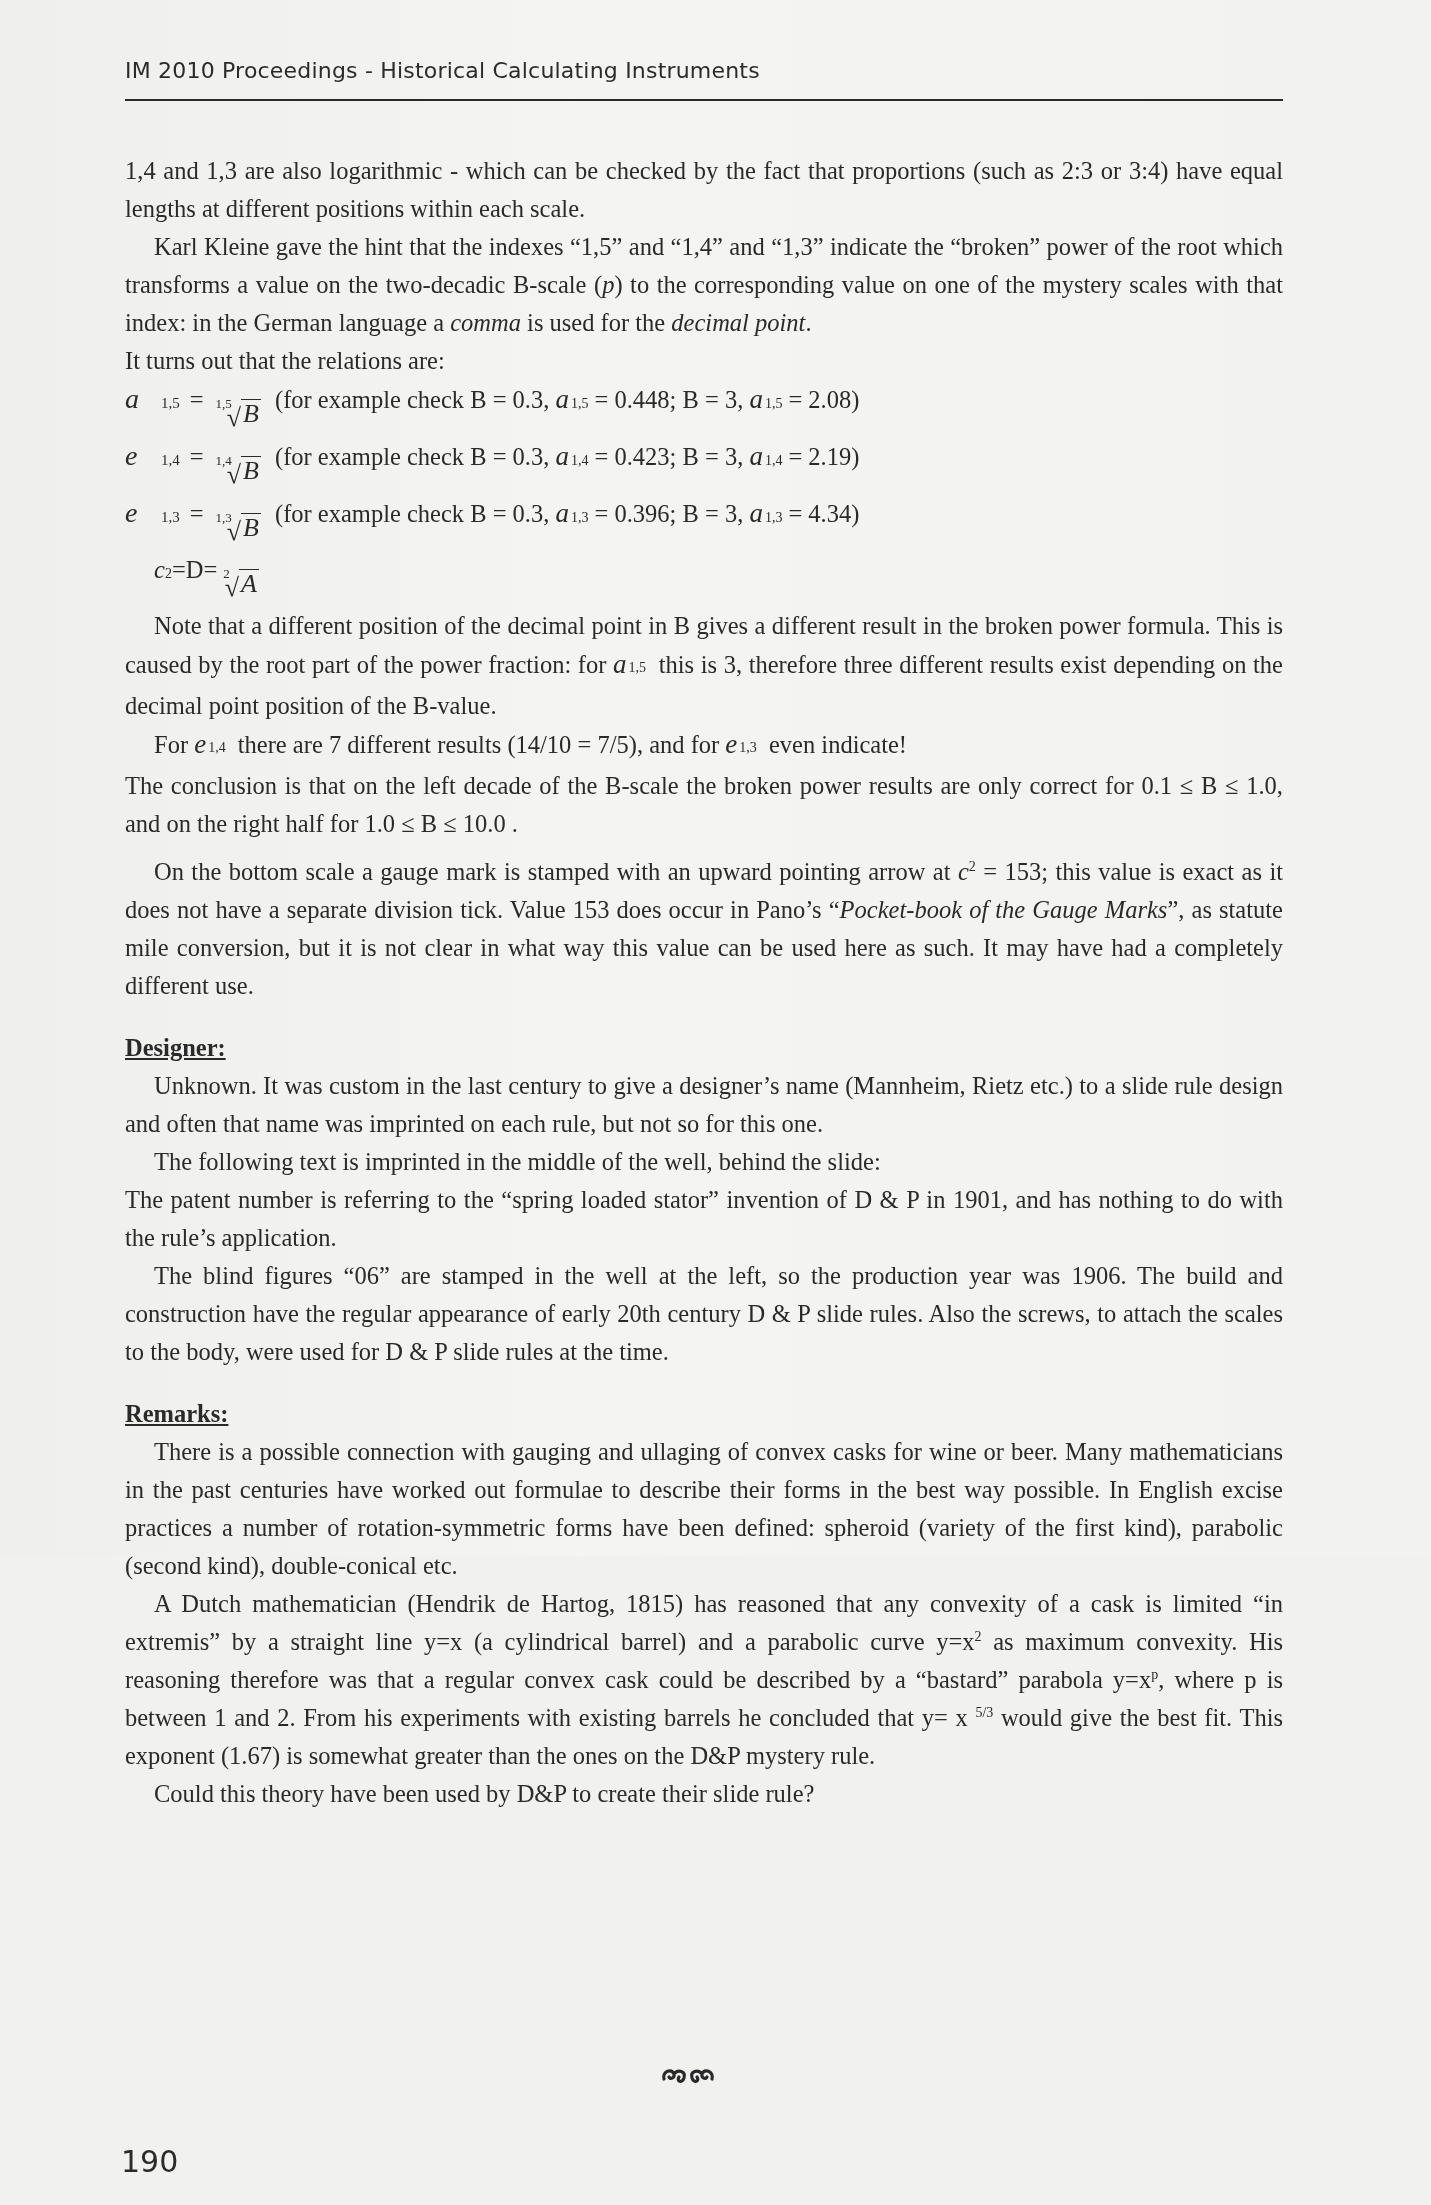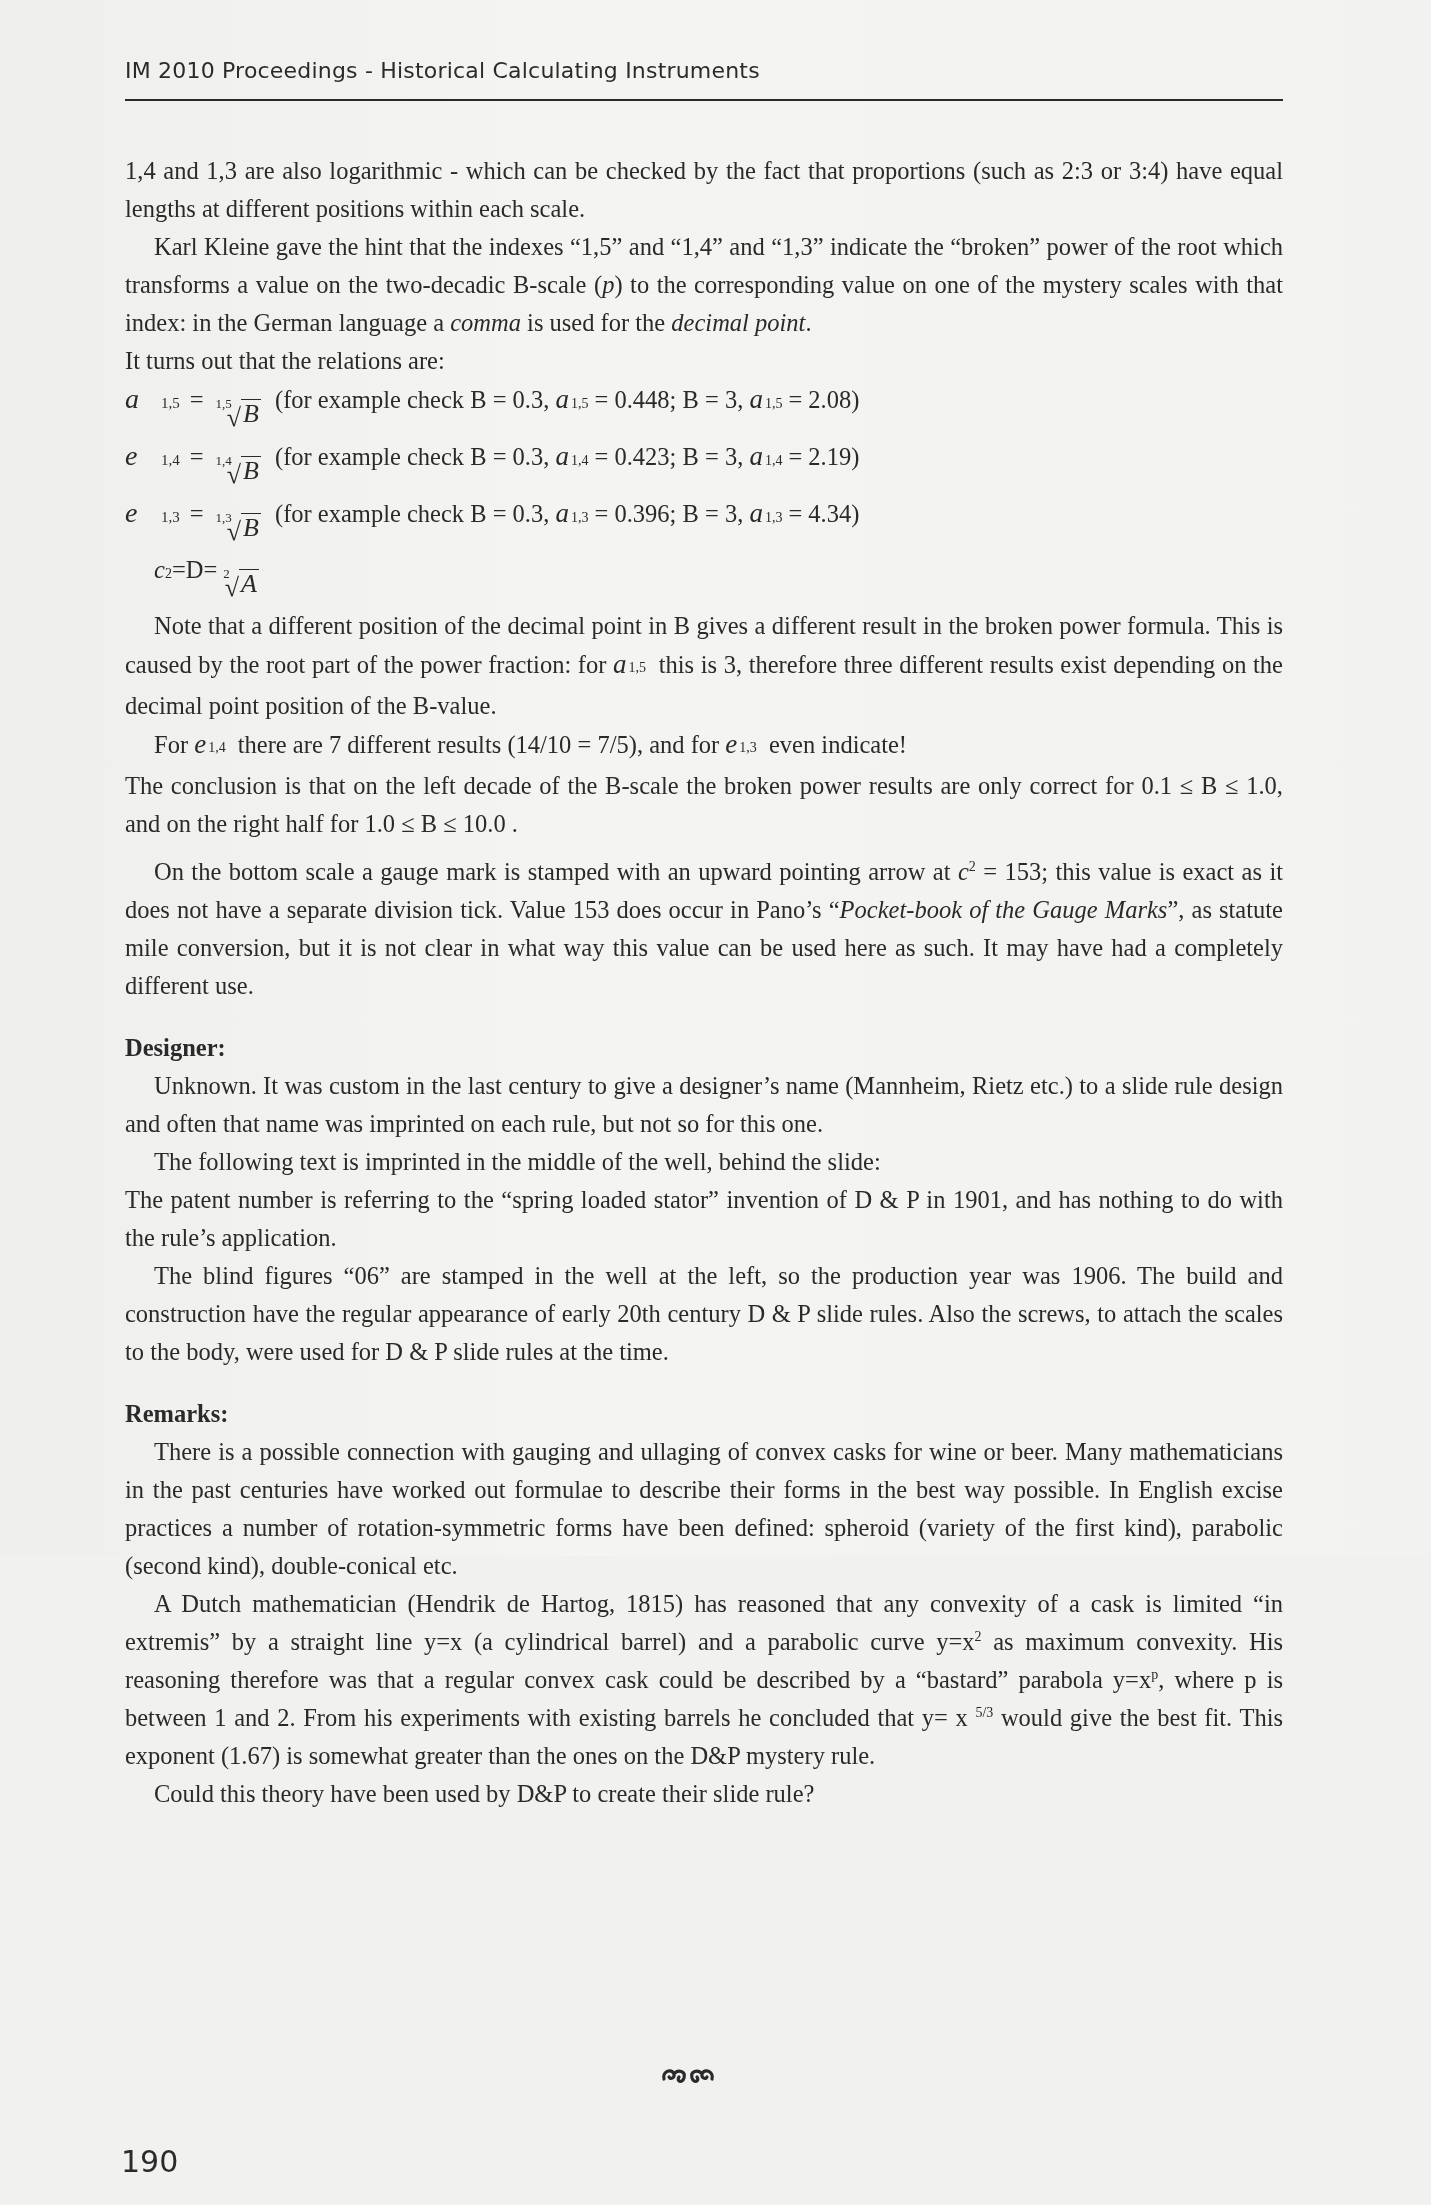--- a/index.html
+++ b/index.html
@@ -15,21 +15,21 @@
     position: absolute; left: 125px; top: 58px; width: 1158px;
     font-family: "DejaVu Sans", sans-serif; font-size: 22px; letter-spacing: 0.2px;
     color: #2b2b2b;
   }
   .head-rule { position: absolute; left: 125px; top: 99px; width: 1158px; height: 2px; background: #2a2a2a; }
   .body { position: absolute; left: 125px; top: 152px; width: 1158px;
     font-size: 24.5px; line-height: 38px; text-align: justify; }
   .body p { margin: 0; }
   .indent { text-indent: 29px; }
   .gap { margin-top: 10px !important; }
-  .heading { font-weight: bold; margin-top: 24px !important; }
+  .heading { font-weight: bold; margin-top: 24px !important; text-decoration: underline; }
   .formula { display: flex; align-items: baseline; white-space: nowrap; }
   .formula .lhs { font-style: italic; font-size: 28px; width: 34px; display:inline-block; }
   .sub { font-size: 15px; font-style: normal; vertical-align: 1px; margin-left: 2px; }
   .eq { margin: 0 12px 0 10px; }
   .root { display: inline-flex; align-items: flex-start; margin-right: 14px; }
   .root .idx { font-size: 13px; line-height: 13px; margin-top: -2px; margin-right: -5px; }
   .root .rad { font-size: 26px; }
   .root .radicand { border-top: 1.5px solid #2a2a2a; font-style: italic; font-size: 26px; line-height: 28px; padding: 0 2px; }
   .inl-var { font-style: italic; font-size: 27px; }
   .inl-sub { font-size: 14px; vertical-align: 1px; margin-left: 2px; margin-right: 6px; }

